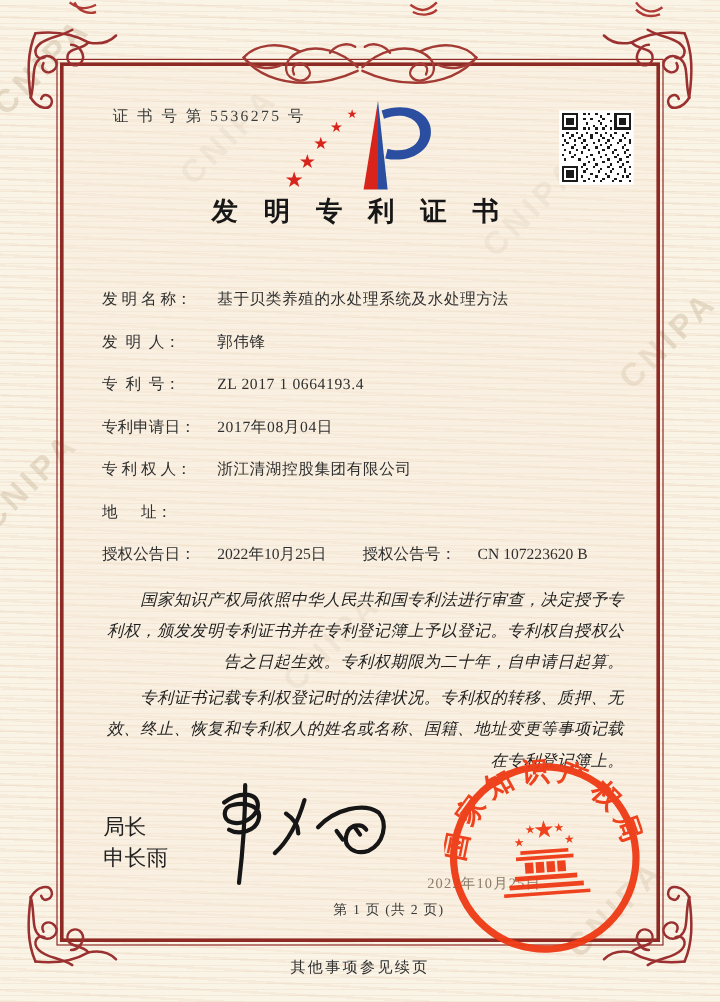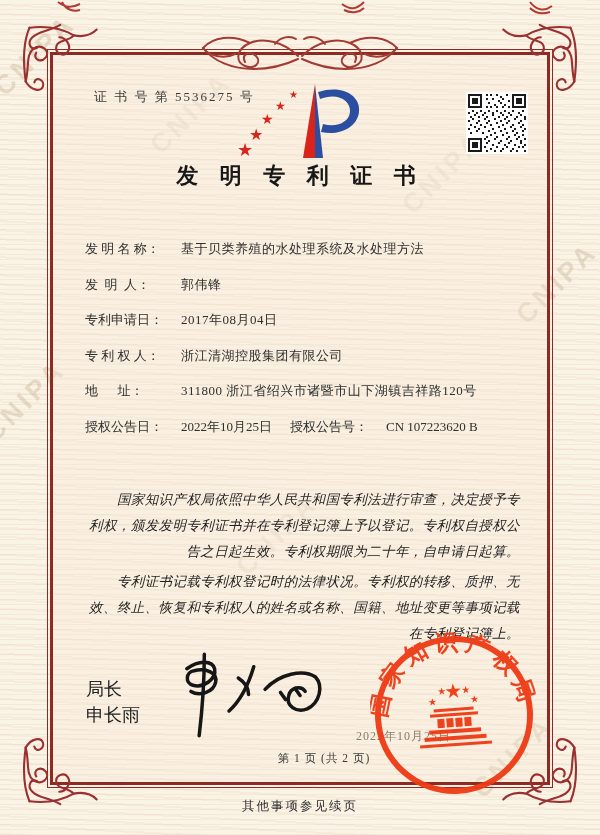--- a/index.html
+++ b/index.html
@@ -33,21 +33,21 @@
   .logo{position:absolute;left:231px;top:80px;width:138px;height:80px;}
   .qr{position:absolute;left:466px;top:92px;width:58px;height:58px;background:#fff;padding:2px;}
   .title{position:absolute;left:0;width:100%;top:161px;text-align:center;
          font-size:22px;font-weight:600;letter-spacing:8px;color:#171717;}
   
   .fields{position:absolute;left:85px;top:240px;width:440px;font-size:13px;color:#2f2f2f;}
   .row{display:flex;margin-bottom:17.5px;line-height:18px;}
   .row .lab{flex:0 0 96px;white-space:pre;}
   .row .val{flex:1;letter-spacing:0.5px;}
   .row.double .pair{display:flex;}
-  .row.double .pair.second{margin-left:18px;}
+  .row.double .pair.second{margin-left:30px;}
   
   .paras{position:absolute;left:84px;top:487px;width:436px;font-size:13.5px;
          line-height:1.92;font-style:italic;color:#1f1f1f;}
   .paras p{margin:0 0 4px 0;text-indent:2em;letter-spacing:0.4px;text-align:right;}
   
   .sig-block{position:absolute;left:86px;top:676px;font-size:18px;line-height:26px;
              font-family:"Liberation Sans","DejaVu Sans",sans-serif;color:#222;}
   .sig-svg{position:absolute;left:158px;top:646px;width:175px;height:98px;}
   .seal-date{position:absolute;left:356px;top:728px;font-size:12px;color:#8b7b68;
              letter-spacing:1px;z-index:2;}
@@ -168,30 +168,33 @@
   <div class="fields">
     <div class="row">
       <span class="lab">发 明 名 称：</span>
       <span class="val">基于贝类养殖的水处理系统及水处理方法</span>
     </div>
     <div class="row">
       <span class="lab">发  明  人：</span>
       <span class="val">郭伟锋</span>
     </div>
     <div class="row">
+      <span class="lab">专  利  号：</span>
+      <span class="val">ZL 2017 1 0664193.4</span>
+    </div>
+    <div class="row">
       <span class="lab">专利申请日：</span>
       <span class="val">2017年08月04日</span>
     </div>
     <div class="row">
       <span class="lab">专 利 权 人：</span>
       <span class="val">浙江清湖控股集团有限公司</span>
     </div>
     <div class="row">
       <span class="lab">地      址：</span>
-      <span class="val">311800 浙江省绍兴市诸暨市山下湖镇吉祥路120号</span>
     </div>
     <div class="row double">
       <span class="pair">
         <span class="lab">授权公告日：</span>
         <span>2022年10月25日</span>
       </span>
       <span class="pair second">
         <span class="lab">授权公告号：</span>
         <span>CN 107223620 B</span>
       </span>

